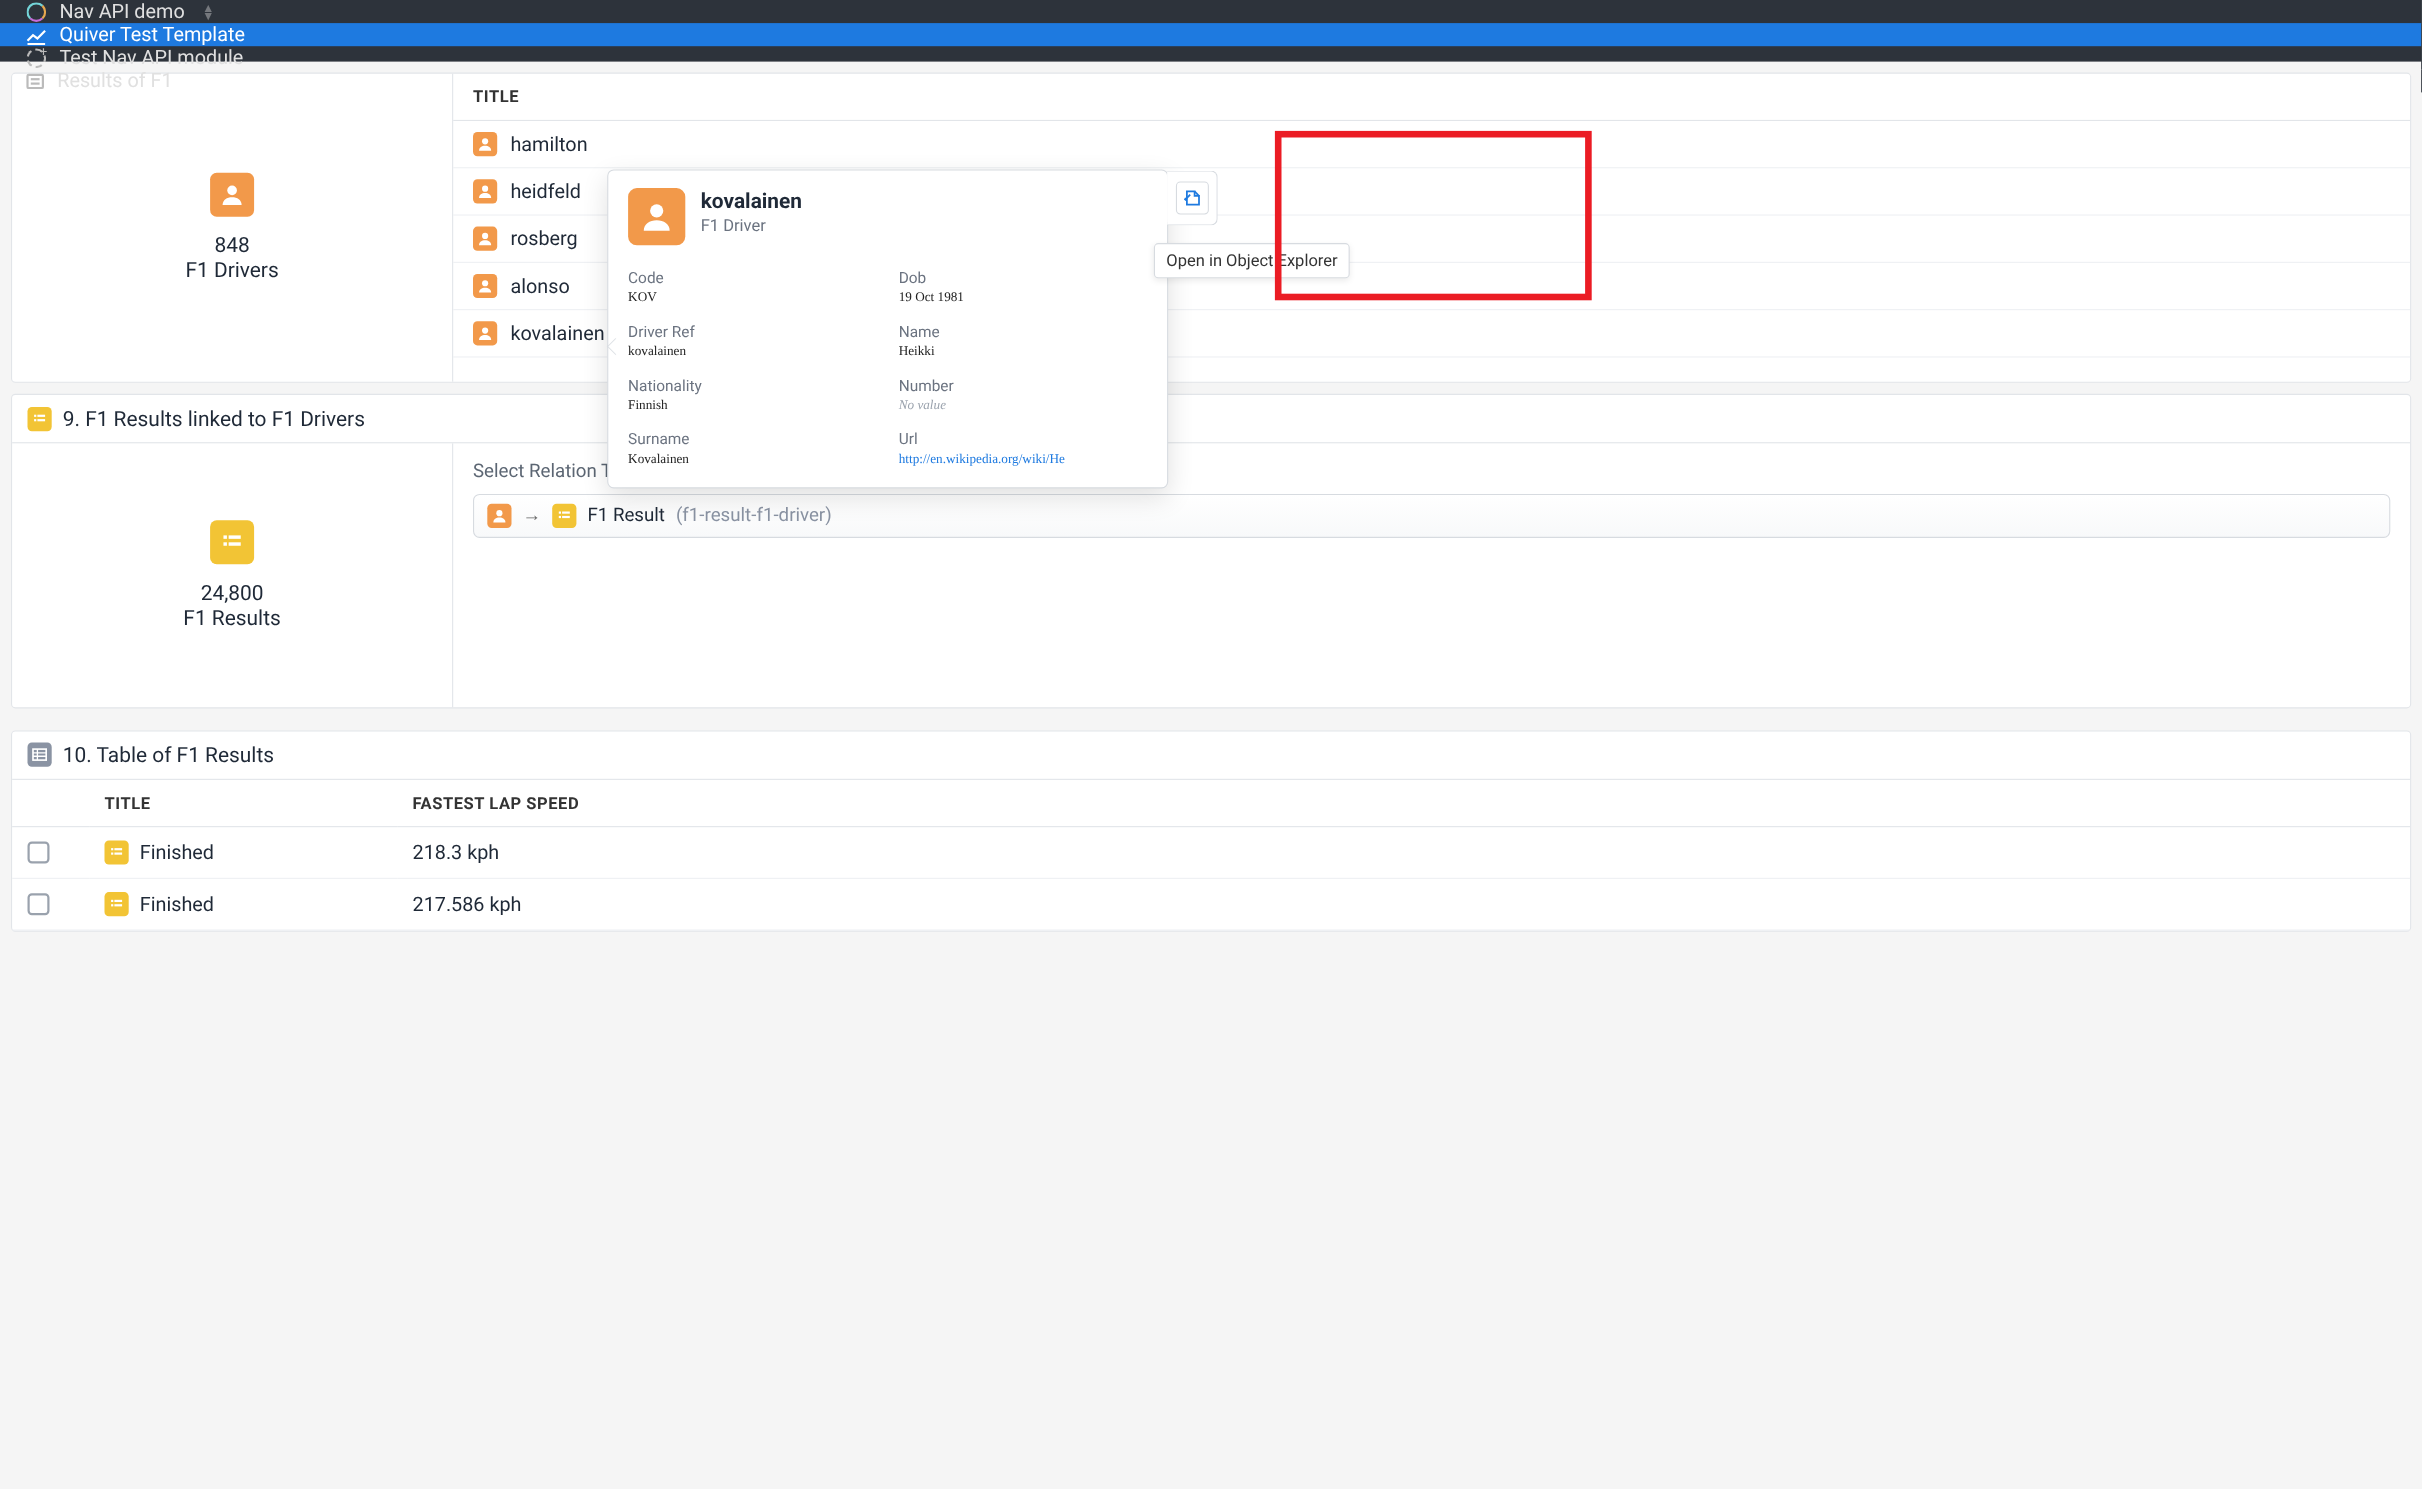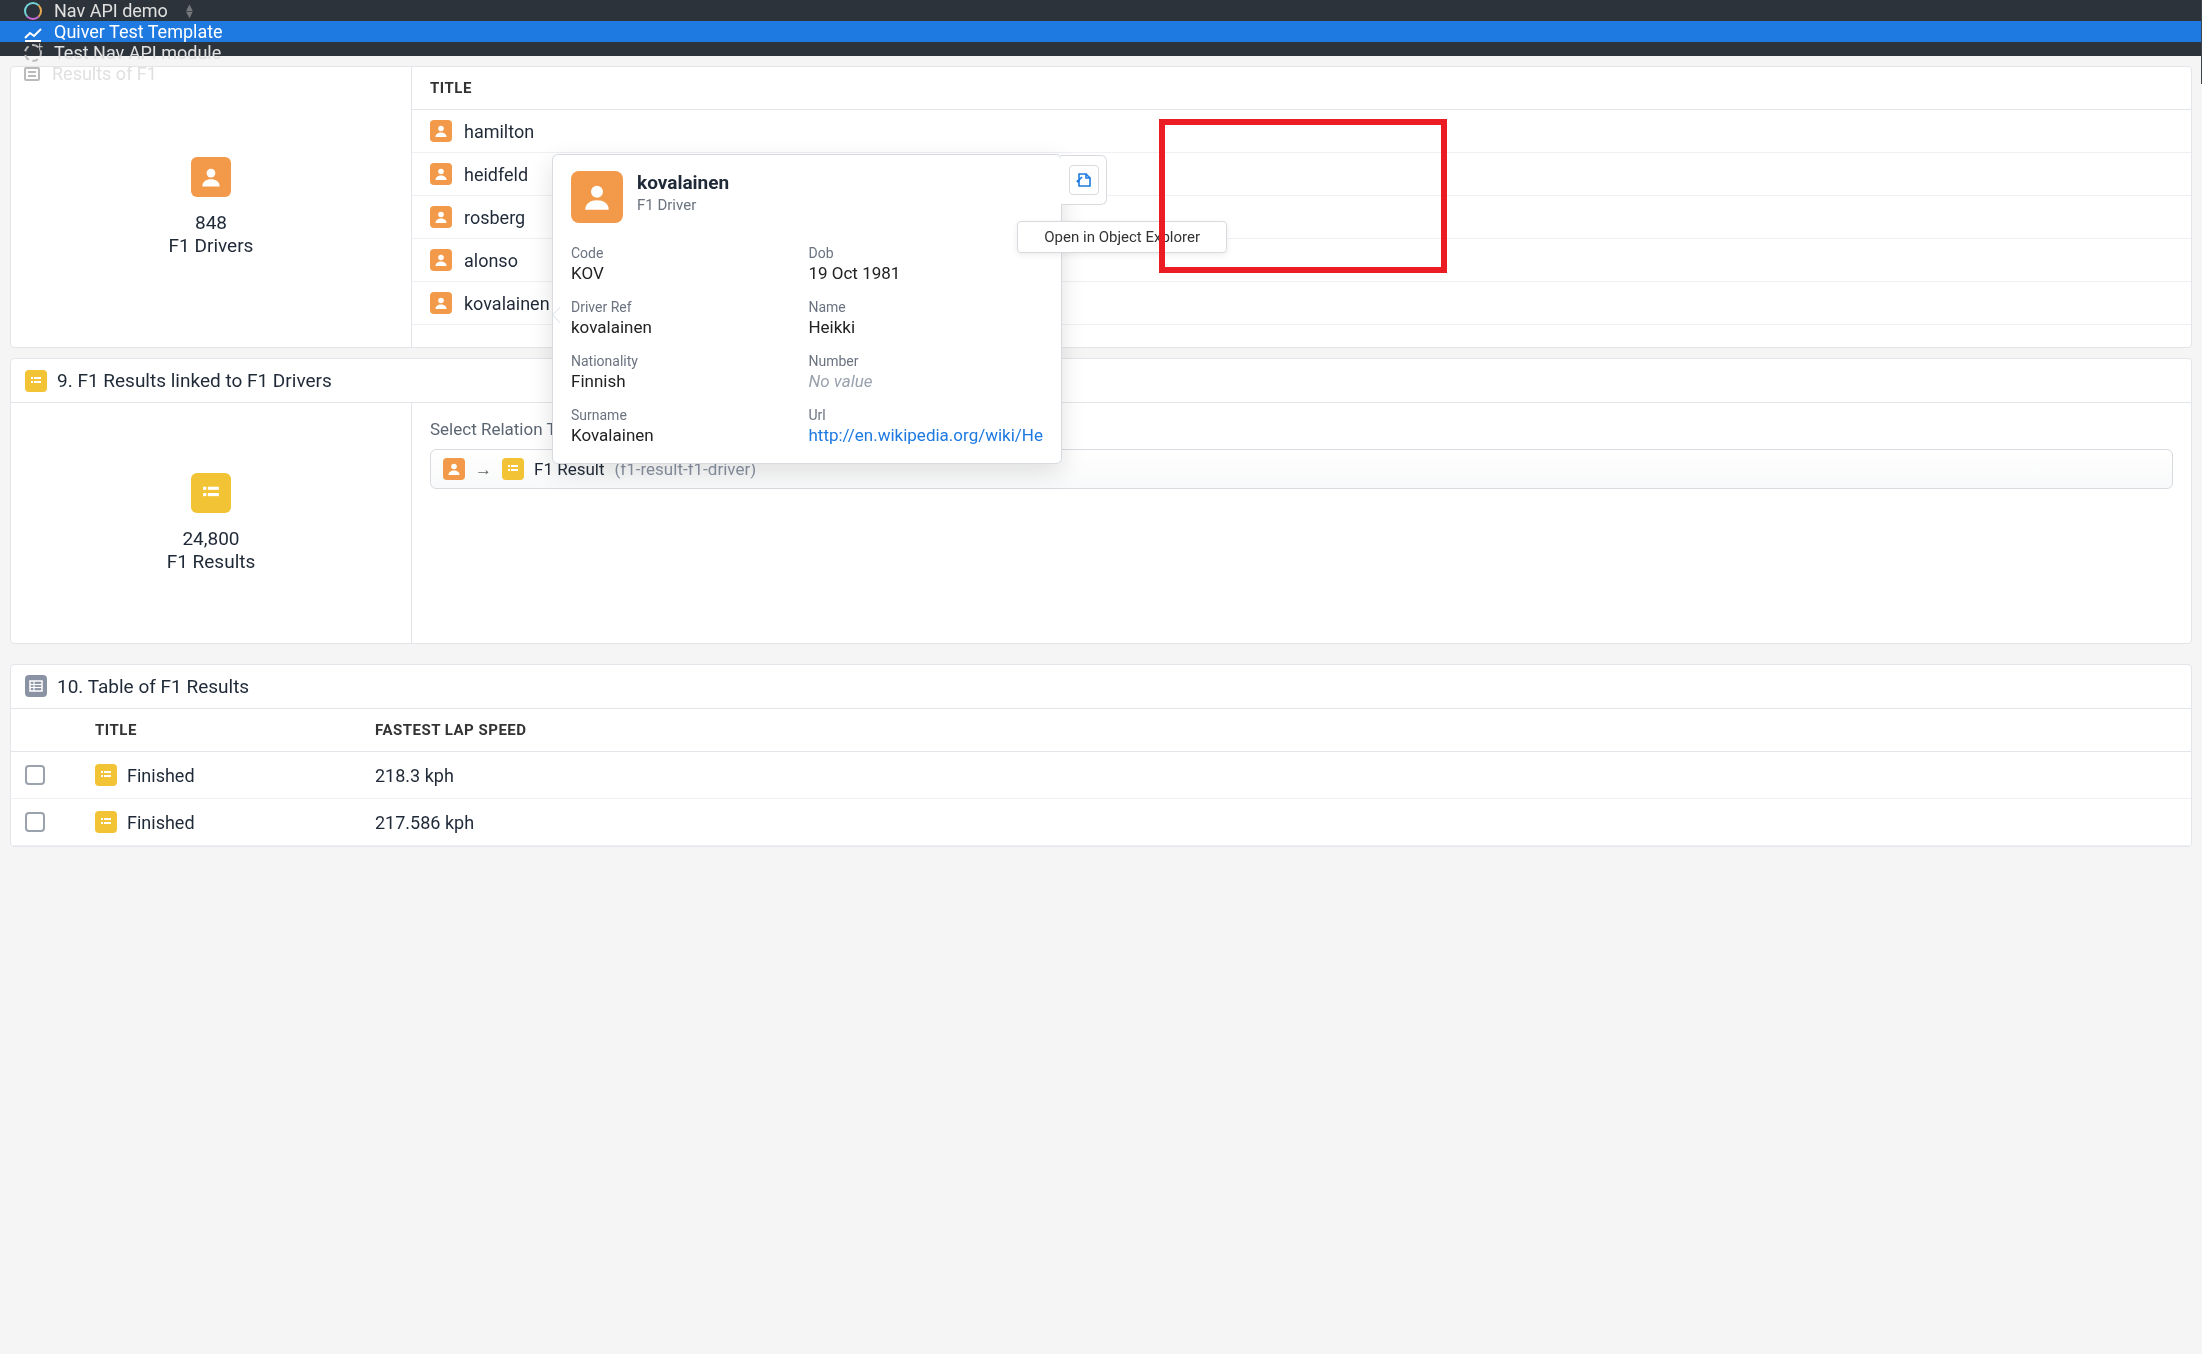--- a/index.html
+++ b/index.html
@@ -54,29 +54,29 @@
 .checkbox { width: 20px; height: 20px; border: 2px solid #9aa2ad; border-radius: 4px; cursor: pointer; }
 
 
 .popover { position: absolute; left: 140px; top: 1px; width: 510px; background: #fff; border: 1px solid #d7dbe0; border-radius: 6px; box-shadow: 0 8px 24px rgba(0,0,0,.12); z-index: 20; }
 .popover::before { content: ''; position: absolute; left: -8px; top: 152px; border: 8px solid transparent; border-right-color: #fff; filter: drop-shadow(-1px 0 0 #d7dbe0); }
 .pop-head { display: flex; align-items: flex-start; gap: 14px; padding: 16px 18px 8px; }
 .pop-title { font-size: 19px; font-weight: 700; }
 .pop-sub { font-size: 15px; color: #6b7380; margin-top: 2px; }
 .pop-grid { display: grid; grid-template-columns: 1fr 1fr; gap: 6px 20px; padding: 4px 18px 18px; }
 .pop-label { font-size: 14px; color: #6b7380; margin-top: 10px; }
-.pop-value { font-size: 17px; color: #222; margin-top: 2px; }
+.pop-value { font-size: 12px; color: #222; margin-top: 2px; font-family: Liberation Serif, serif; }
 .pop-value.link { color: #1e7ae0; overflow: hidden; text-overflow: ellipsis; white-space: nowrap; }
 .pop-value.muted { color: #9aa2ad; font-style: italic; }
 
 .open-button-wrap { position: absolute; right: -46px; top: 0; width: 46px; height: 50px; background: #fff; border: 1px solid #d7dbe0; border-left: none; border-top-right-radius: 6px; border-bottom-right-radius: 6px; display: flex; align-items: center; justify-content: center; }
 .open-button { width: 30px; height: 30px; border: 1px solid #d7dbe0; border-radius: 4px; display: flex; align-items: center; justify-content: center; cursor: pointer; }
 .open-button svg { width: 18px; height: 18px; }
 
-.tooltip-box { position: absolute; right: -166px; top: 66px; background: #fff; border: 1px solid #d7dbe0; border-radius: 4px; padding: 6px 26px; font-size: 15px; color: #333; white-space: nowrap; box-shadow: 0 2px 6px rgba(0,0,0,.08); }
+.tooltip-box { position: absolute; right: -166px; top: 66px; background: #fff; border: 1px solid #d7dbe0; border-radius: 4px; padding: 6px 10px; font-size: 15px; color: #333; white-space: nowrap; box-shadow: 0 2px 6px rgba(0,0,0,.08); }
 
 .red-highlight { position: absolute; border: 6px solid #eb1c24; left: 606px; top: -36px; width: 288px; height: 154px; pointer-events: none; z-index: 5; }
 
 </style>
 </head>
 <body>
 
 <div class="topbar">
   <div class="tab">
     <span class="icon-logo"></span>

